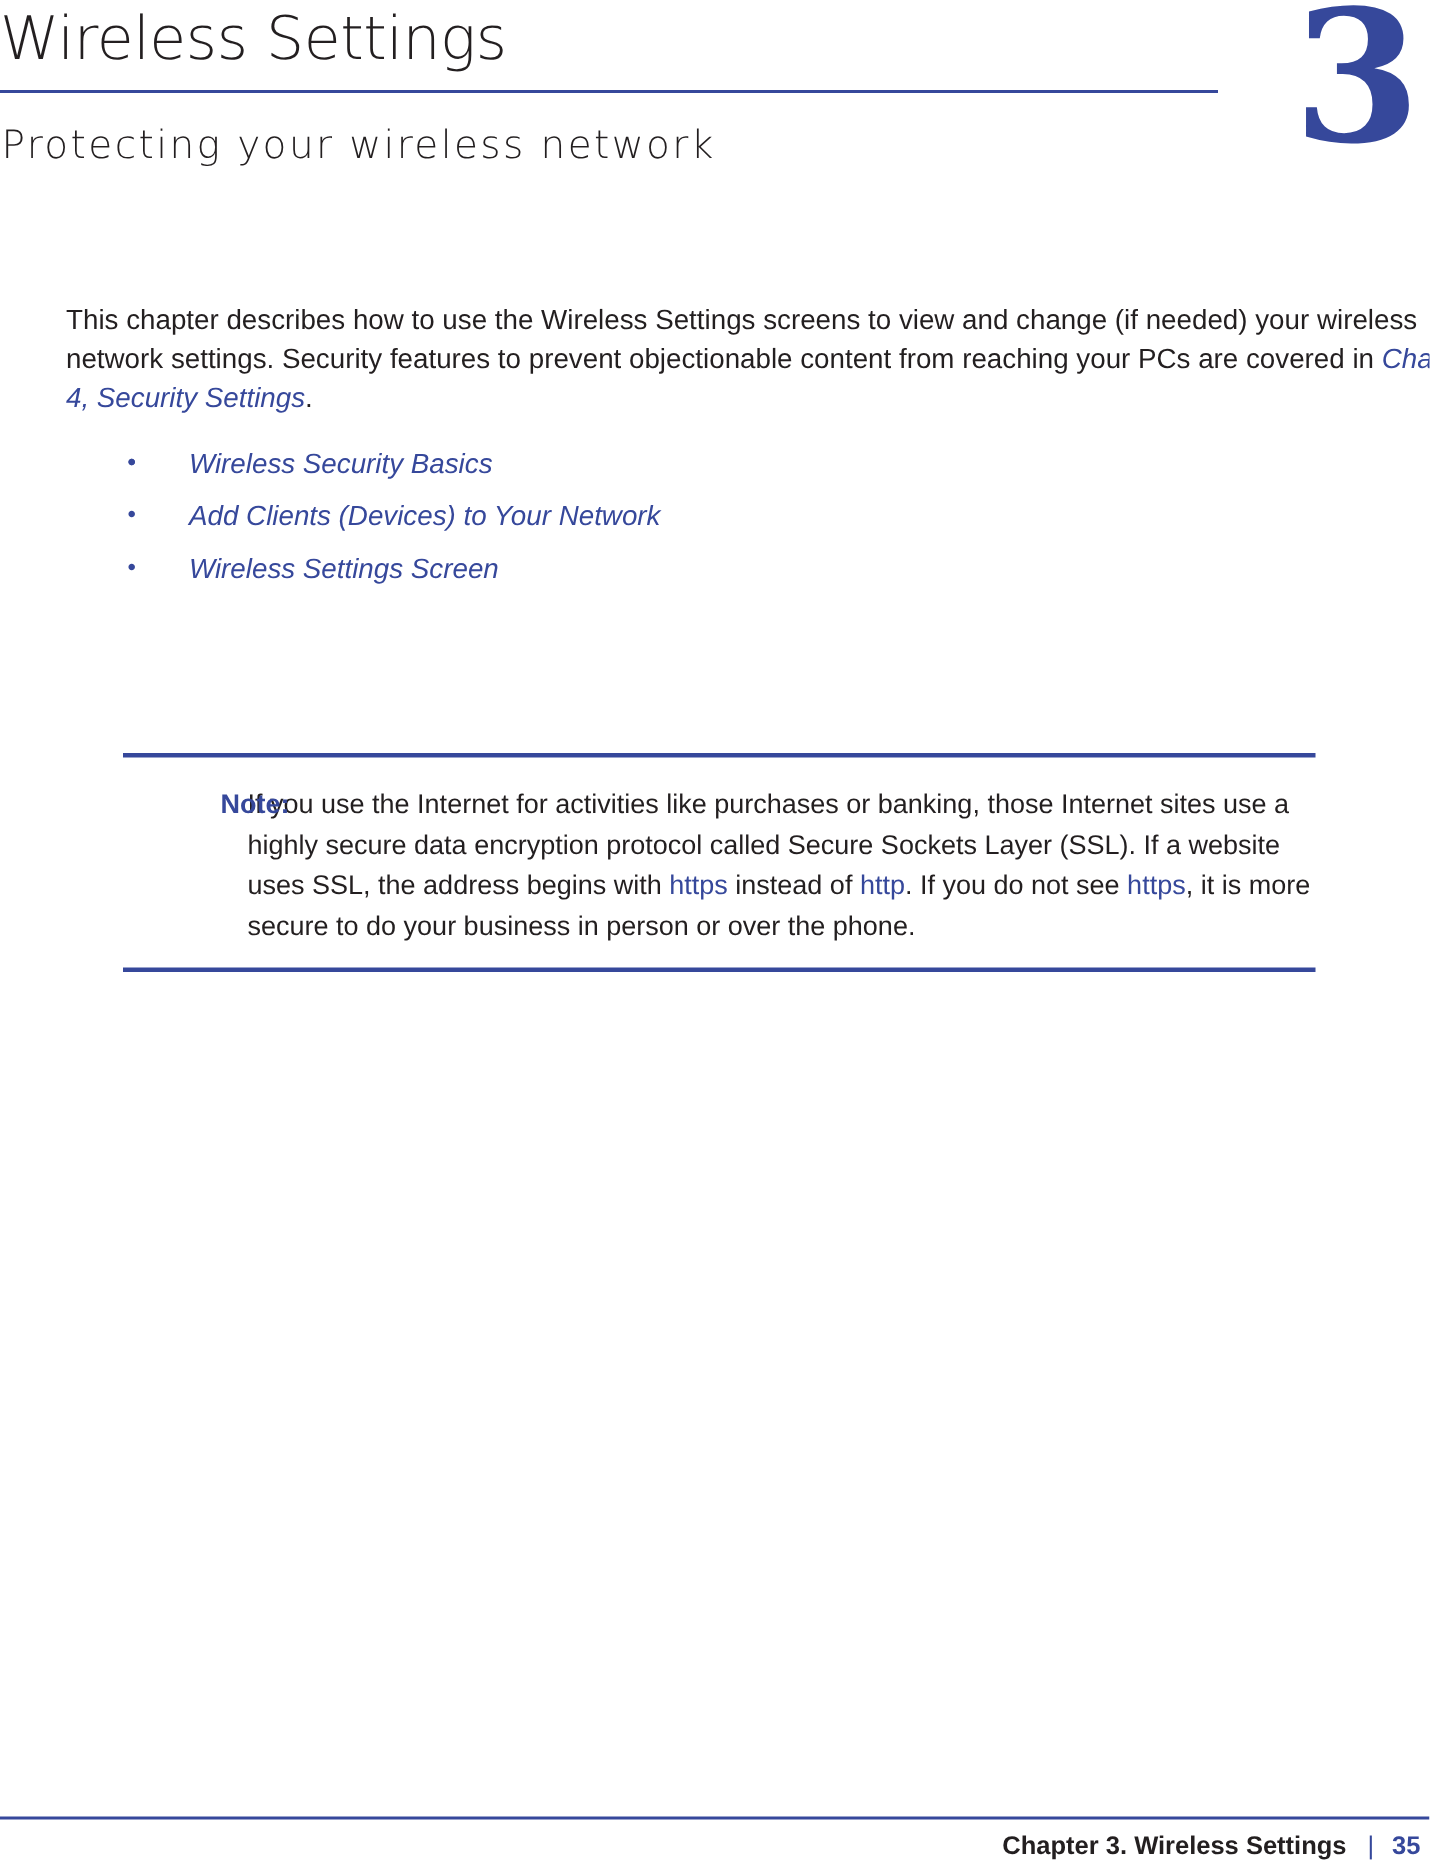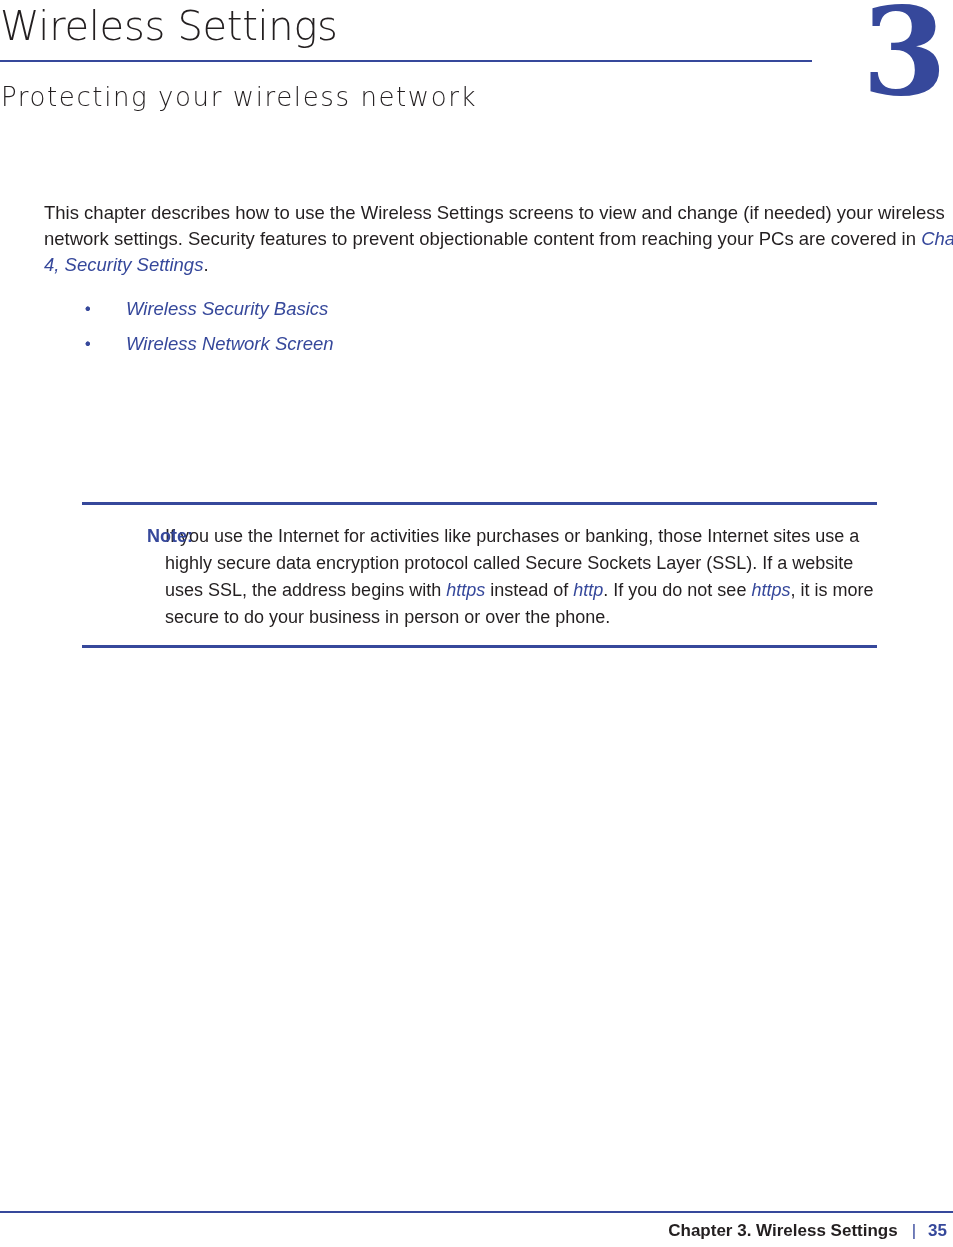--- a/index.html
+++ b/index.html
@@ -141,21 +141,20 @@
     left: 17px;
     top: 0;
     font-weight: bold;
     color: #36489b;
     font-size: 18px;
     line-height: 27px;
     margin-left: 48px;
   }
   .note-inner .mono-term {
     color: #36489b;
-    font-style: italic;
   }
 
   
   .footer {
     position: absolute;
     left: 0;
     bottom: 0;
     width: 953px;
     height: 66px;
   }
@@ -207,24 +206,25 @@
     <ul class="section-list">
       <li>
         <span class="bullet-mark">•</span>
       </li>
       <li>
         <span class="bullet-mark">•</span>
         <span class="link-label">Wireless Security Basics</span>
       </li>
       <li>
         <span class="bullet-mark">•</span>
-      </li>
-      <li>
-        <span class="bullet-mark">•</span>
-        <span class="link-label">Wireless Network Screen</span>
+        <span class="link-label">Add Clients (Devices) to Your Network</span>
+      </li>
+      <li>
+        <span class="bullet-mark">•</span>
+        <span class="link-label">Wireless Settings Screen</span>
       </li>
     </ul>
 
   </div>
 
   <div class="note-box">
     <div class="note-inner">
       <span class="note-label">Note:</span><span>If you use the Internet for activities like purchases or banking, those Internet sites use a highly secure data encryption protocol called Secure Sockets Layer (SSL). If a website uses SSL, the address begins with </span><span class="mono-term">https</span><span> instead of </span><span class="mono-term">http</span><span>. If you do not see </span><span class="mono-term">https</span><span>, it is more secure to do your business in person or over the phone.</span>
     </div>
   </div>

